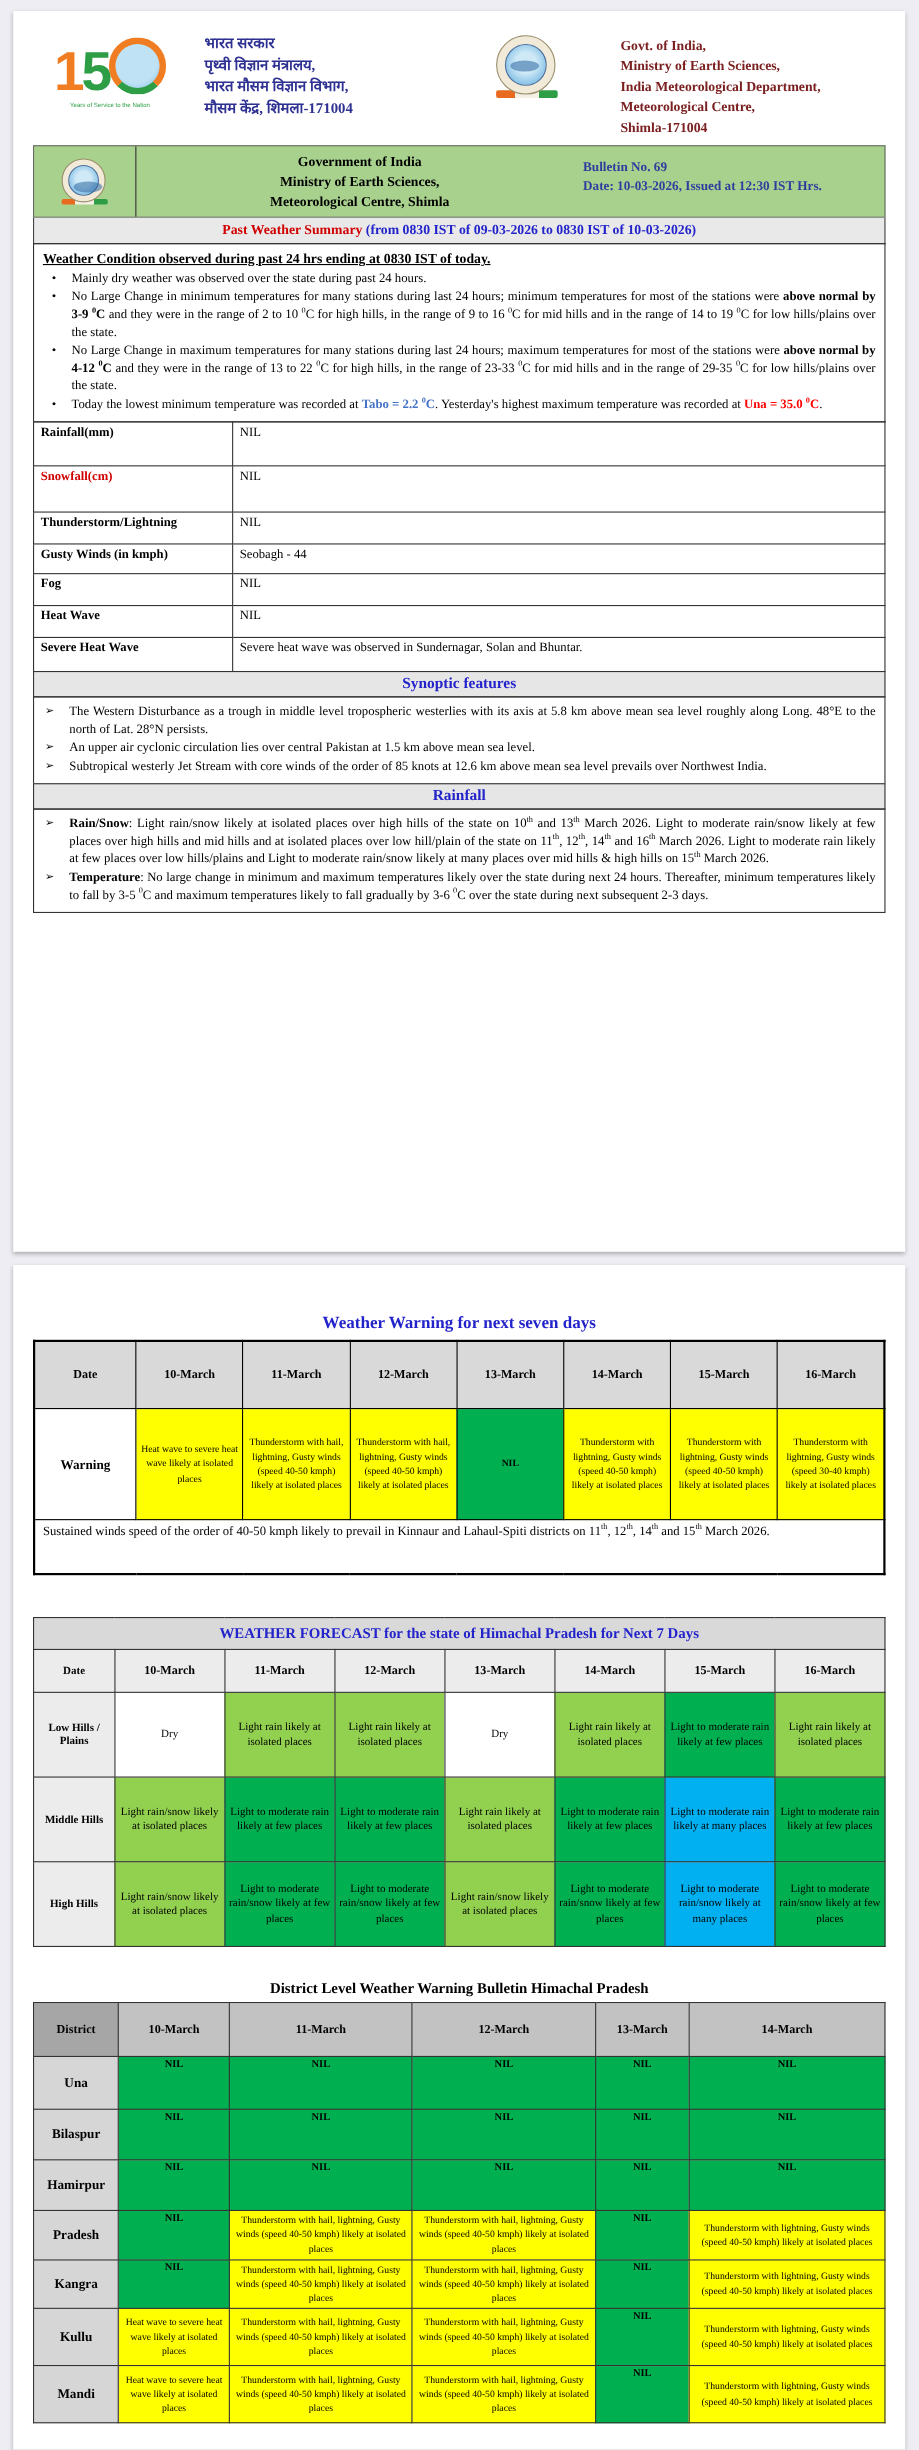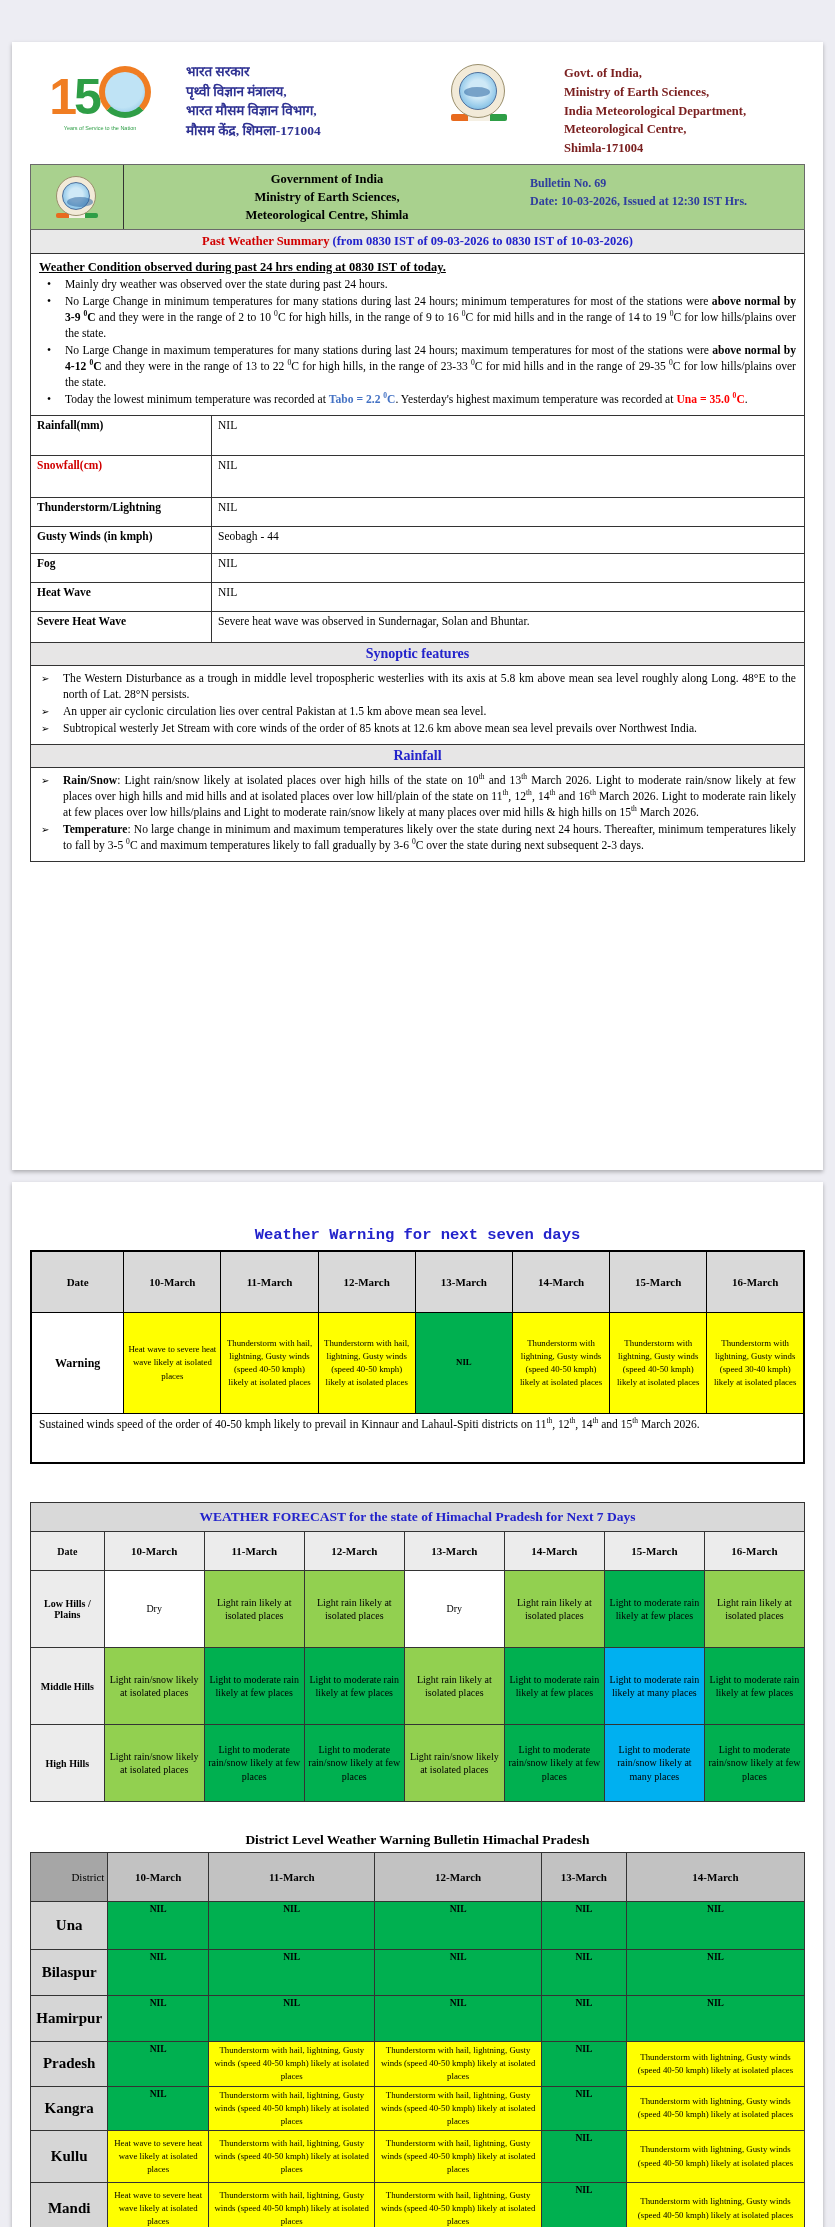--- a/index.html
+++ b/index.html
@@ -2,21 +2,21 @@
 <html><head>
 <meta charset="utf-8">
 <style>
   html,body{margin:0;padding:0;}
   body{
     width:835px;height:2227px;position:relative;overflow:hidden;
     background:#ededf3;
     font-family:"Liberation Serif","DejaVu Serif",serif;
     color:#000;
   }
-  .page{position:absolute;left:12px;width:811px;background:#fff;box-shadow:0 2px 4px rgba(0,0,0,.28);margin-top:32px;}
+  .page{position:absolute;left:12px;width:811px;background:#fff;box-shadow:0 2px 4px rgba(0,0,0,.28);}
   #page1{top:10px;height:1128px;}
   #page2{top:1150px;height:1077px;}
   .inner{padding:0 18px;}
 
   
   .hdr{display:flex;align-items:flex-start;padding:20px 0 6px 4px;}
   .logo150{width:104px;text-align:center;line-height:1;margin-left:14px;}
   .logo150 .digits{font-family:"Liberation Sans",sans-serif;font-weight:bold;font-size:50px;letter-spacing:-3px;}
   .logo150 .d1{color:#f07d22;}
   .logo150 .d5{color:#2e9e46;}
@@ -58,42 +58,42 @@
   table{border-collapse:collapse;}
   
   #obs-table{width:100%;margin-top:-1px;}
   #obs-table td{border:1.4px solid #333;font-size:11.5px;vertical-align:top;padding:3px 6px;}
   #obs-table td.lbl{width:168px;font-weight:bold;}
   #obs-table td.lbl.red{color:#d00000;}
 
   .secband{background:#e7e6e6;border:1.4px solid #333;margin-top:-1px;text-align:center;color:#2323cb;font-weight:bold;font-size:14px;padding:3px 0;}
 
   
-  .t1{color:#2323cb;font-weight:bold;font-size:15.5px;text-align:center;margin:44px 0 6px 0;font-family:Liberation Mono, monospace;}
+  .t1{color:#2323cb;font-weight:bold;font-size:15.5px;text-align:center;margin:44px 0 6px 0;}
   #warn-table{width:100%;border:2px solid #000;}
   #warn-table td{border:1px solid #000;text-align:center;vertical-align:middle;}
   #warn-table td.hdr-cell{background:#d9d9d9;font-weight:bold;font-size:11px;height:58px;}
   #warn-table td.wlabel{font-weight:bold;font-size:12px;background:#fff;}
   #warn-table td.wcell{font-size:8.8px;line-height:1.5;height:96px;padding:2px 3px;}
   #warn-table td.note{font-size:11.5px;text-align:left;padding:4px 7px;height:40px;vertical-align:top;background:#fff;}
 
   #fc-table{width:100%;margin-top:38px;border:1.6px solid #333;}
   #fc-table td{border:1.1px solid #333;text-align:center;vertical-align:middle;padding:2px 3px;}
   #fc-table td.fc-title{background:#d9d9d9;color:#2323cb;font-weight:bold;font-size:13.5px;height:24px;}
   #fc-table td.fc-hdr{background:#ececec;font-weight:bold;font-size:11px;height:34px;}
   #fc-table td.fc-hdr.small{font-size:10px;}
   #fc-table td.fc-label{background:#ececec;font-weight:bold;font-size:10px;}
   #fc-table td.fc-cell{font-size:10px;line-height:1.35;height:72px;}
 
   .t2{font-weight:bold;font-size:13.5px;text-align:center;margin:30px 0 4px 0;}
   #dist-table{width:100%;border:1.6px solid #333;}
   #dist-table td{border:1.1px solid #333;text-align:center;padding:2px 3px;}
-  #dist-table td.d-hdr0{background:#a6a6a6;font-weight:normal;font-size:11px;height:44px;vertical-align:middle;text-align:right;}
+  #dist-table td.d-hdr0{background:#a6a6a6;font-weight:bold;font-size:11px;height:44px;vertical-align:middle;}
   #dist-table td.d-hdr{background:#c2c2c2;font-weight:bold;font-size:11px;vertical-align:middle;}
-  #dist-table td.d-name{background:#d6d6d6;font-weight:bold;font-size:15px;vertical-align:middle;}
+  #dist-table td.d-name{background:#d6d6d6;font-weight:bold;font-size:12px;vertical-align:middle;}
   #dist-table td.d-cell{font-size:8.8px;line-height:1.5;vertical-align:middle;}
   #dist-table td.d-nil{font-size:9.5px;font-weight:bold;vertical-align:top;}
 </style>
 </head>
 <body>
 
 <div class="page" id="page1">
   <div class="inner">
 
     <div class="hdr">

